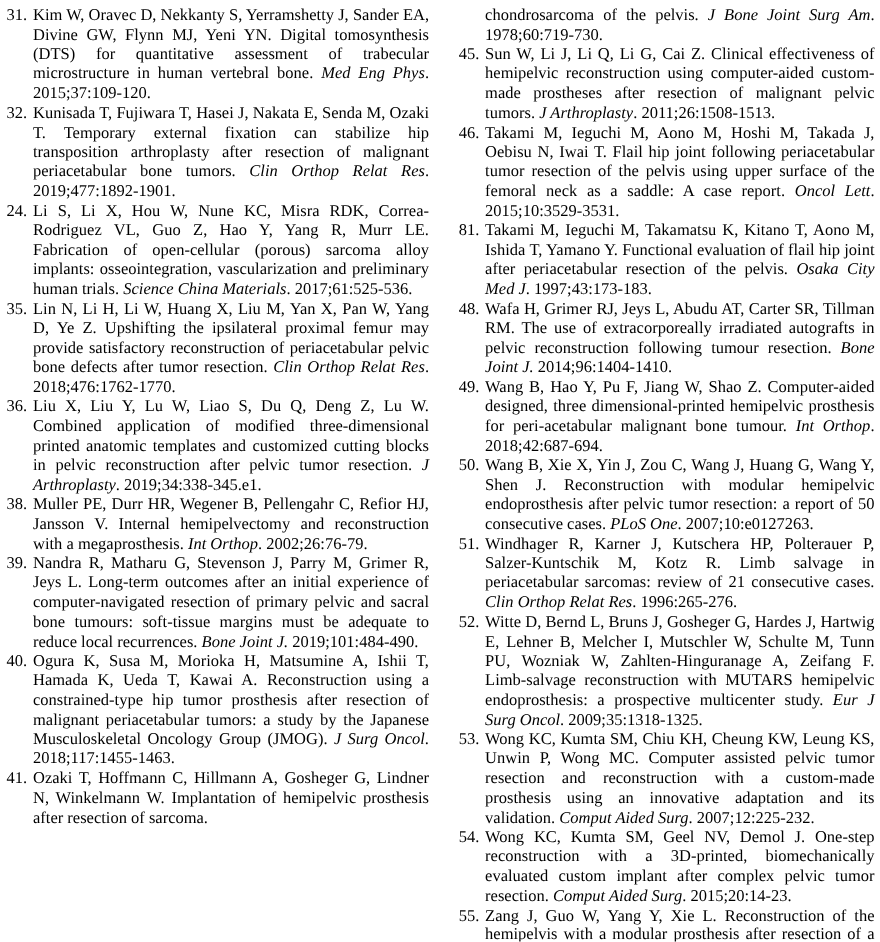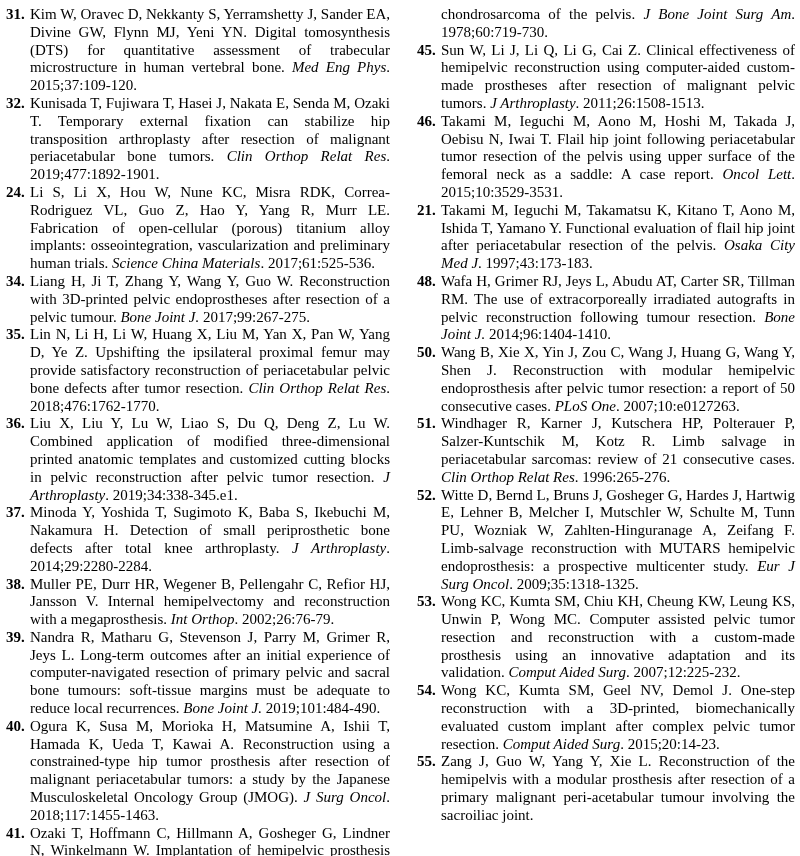--- a/index.html
+++ b/index.html
@@ -28,47 +28,45 @@
     text-align: justify;
     padding-left: 24px;
     text-indent: -24px;
     hyphens: auto;
     -webkit-hyphens: auto;
   }
   .refnum {
     display: inline-block;
     width: 24px;
     text-indent: 0;
-    font-weight: bold;
   }
   .reftext i { }
 </style>
 </head>
 <body>
 
 <div class="page">
   <div class="col col-left" id="col-left">
       <div class="ref"><span class="refnum">31.</span><span class="reftext"><span>Kim W, Oravec D, Nekkanty S, Yerramshetty J, Sander EA, Divine GW, Flynn MJ, Yeni YN. Digital tomosynthesis (DTS) for quantitative assessment of trabecular microstructure in human vertebral bone. </span><i>Med Eng Phys</i><span>. 2015;37:109-120.</span></span></div>
       <div class="ref"><span class="refnum">32.</span><span class="reftext"><span>Kunisada T, Fujiwara T, Hasei J, Nakata E, Senda M, Ozaki T. Temporary external fixation can stabilize hip transposition arthroplasty after resection of malignant periacetabular bone tumors. </span><i>Clin Orthop Relat Res</i><span>. 2019;477:1892-1901.</span></span></div>
-      <div class="ref"><span class="refnum">24.</span><span class="reftext"><span>Li S, Li X, Hou W, Nune KC, Misra RDK, Correa-Rodriguez VL, Guo Z, Hao Y, Yang R, Murr LE. Fabrication of open-cellular (porous) titanium alloy implants: osseointegration, vascularization and preliminary human trials. </span><i>Science China Materials</i><span>. 2017;61:525-536.</span></span></div>
-      <div class="ref"><span class="refnum">34.</span><span class="reftext"><span>Liang H, Ji T, Zhang Y, Wang Y, Guo W. Reconstruction with 3D-printed pelvic endoprostheses after resection of a pelvic tumour. </span><i>Bone Joint J.</i><span> 2017;99:267-275.</span></span></div>
+      <div class="ref"><span class="refnum">24.</span><span class="reftext"><span>Li S, Li X, Hou W, Nune KC, Misra RDK, Correa-Rodriguez VL, Guo Z, Hao Y, Yang R, Murr LE. Fabrication of open-cellular (porous) sarcoma alloy implants: osseointegration, vascularization and preliminary human trials. </span><i>Science China Materials</i><span>. 2017;61:525-536.</span></span></div>
       <div class="ref"><span class="refnum">35.</span><span class="reftext"><span>Lin N, Li H, Li W, Huang X, Liu M, Yan X, Pan W, Yang D, Ye Z. Upshifting the ipsilateral proximal femur may provide satisfactory reconstruction of periacetabular pelvic bone defects after tumor resection. </span><i>Clin Orthop Relat Res</i><span>. 2018;476:1762-1770.</span></span></div>
       <div class="ref"><span class="refnum">36.</span><span class="reftext"><span>Liu X, Liu Y, Lu W, Liao S, Du Q, Deng Z, Lu W. Combined application of modified three-dimensional printed anatomic templates and customized cutting blocks in pelvic reconstruction after pelvic tumor resection. </span><i>J Arthroplasty</i><span>. 2019;34:338-345.e1.</span></span></div>
-      <div class="ref"><span class="refnum">37.</span><span class="reftext"><span>Minoda Y, Yoshida T, Sugimoto K, Baba S, Ikebuchi M, Nakamura H. Detection of small periprosthetic bone defects after total knee arthroplasty. </span><i>J Arthroplasty</i><span>. 2014;29:2280-2284.</span></span></div>
       <div class="ref"><span class="refnum">38.</span><span class="reftext"><span>Muller PE, Durr HR, Wegener B, Pellengahr C, Refior HJ, Jansson V. Internal hemipelvectomy and reconstruction with a megaprosthesis. </span><i>Int Orthop</i><span>. 2002;26:76-79.</span></span></div>
       <div class="ref"><span class="refnum">39.</span><span class="reftext"><span>Nandra R, Matharu G, Stevenson J, Parry M, Grimer R, Jeys L. Long-term outcomes after an initial experience of computer-navigated resection of primary pelvic and sacral bone tumours: soft-tissue margins must be adequate to reduce local recurrences. </span><i>Bone Joint J.</i><span> 2019;101:484-490.</span></span></div>
       <div class="ref"><span class="refnum">40.</span><span class="reftext"><span>Ogura K, Susa M, Morioka H, Matsumine A, Ishii T, Hamada K, Ueda T, Kawai A. Reconstruction using a constrained-type hip tumor prosthesis after resection of malignant periacetabular tumors: a study by the Japanese Musculoskeletal Oncology Group (JMOG). </span><i>J Surg Oncol</i><span>. 2018;117:1455-1463.</span></span></div>
       <div class="ref"><span class="refnum">41.</span><span class="reftext"><span>Ozaki T, Hoffmann C, Hillmann A, Gosheger G, Lindner N, Winkelmann W. Implantation of hemipelvic prosthesis after resection of sarcoma. </span></span></div>
     </div>
   <div class="col col-right" id="col-right">
       <div class="ref"><span class="refnum"></span><span class="reftext"><span>chondrosarcoma of the pelvis. </span><i>J Bone Joint Surg Am</i><span>. 1978;60:719-730.</span></span></div>
       <div class="ref"><span class="refnum">45.</span><span class="reftext"><span>Sun W, Li J, Li Q, Li G, Cai Z. Clinical effectiveness of hemipelvic reconstruction using computer-aided custom-made prostheses after resection of malignant pelvic tumors. </span><i>J Arthroplasty</i><span>. 2011;26:1508-1513.</span></span></div>
       <div class="ref"><span class="refnum">46.</span><span class="reftext"><span>Takami M, Ieguchi M, Aono M, Hoshi M, Takada J, Oebisu N, Iwai T. Flail hip joint following periacetabular tumor resection of the pelvis using upper surface of the femoral neck as a saddle: A case report. </span><i>Oncol Lett</i><span>. 2015;10:3529-3531.</span></span></div>
-      <div class="ref"><span class="refnum">21.</span><span class="reftext"><span>Takami M, Ieguchi M, Takamatsu K, Kitano T, Aono M, Ishida T, Yamano Y. Functional evaluation of flail hip joint after periacetabular resection of the pelvis. </span><i>Osaka City Med J</i><span>. 1997;43:173-183.</span></span></div>
+      <div class="ref"><span class="refnum">81.</span><span class="reftext"><span>Takami M, Ieguchi M, Takamatsu K, Kitano T, Aono M, Ishida T, Yamano Y. Functional evaluation of flail hip joint after periacetabular resection of the pelvis. </span><i>Osaka City Med J</i><span>. 1997;43:173-183.</span></span></div>
       <div class="ref"><span class="refnum">48.</span><span class="reftext"><span>Wafa H, Grimer RJ, Jeys L, Abudu AT, Carter SR, Tillman RM. The use of extracorporeally irradiated autografts in pelvic reconstruction following tumour resection. </span><i>Bone Joint J.</i><span> 2014;96:1404-1410.</span></span></div>
+      <div class="ref"><span class="refnum">49.</span><span class="reftext"><span>Wang B, Hao Y, Pu F, Jiang W, Shao Z. Computer-aided designed, three dimensional-printed hemipelvic prosthesis for peri-acetabular malignant bone tumour. </span><i>Int Orthop</i><span>. 2018;42:687-694.</span></span></div>
       <div class="ref"><span class="refnum">50.</span><span class="reftext"><span>Wang B, Xie X, Yin J, Zou C, Wang J, Huang G, Wang Y, Shen J. Reconstruction with modular hemipelvic endoprosthesis after pelvic tumor resection: a report of 50 consecutive cases. </span><i>PLoS One</i><span>. 2007;10:e0127263.</span></span></div>
       <div class="ref"><span class="refnum">51.</span><span class="reftext"><span>Windhager R, Karner J, Kutschera HP, Polterauer P, Salzer-Kuntschik M, Kotz R. Limb salvage in periacetabular sarcomas: review of 21 consecutive cases. </span><i>Clin Orthop Relat Res</i><span>. 1996:265-276.</span></span></div>
       <div class="ref"><span class="refnum">52.</span><span class="reftext"><span>Witte D, Bernd L, Bruns J, Gosheger G, Hardes J, Hartwig E, Lehner B, Melcher I, Mutschler W, Schulte M, Tunn PU, Wozniak W, Zahlten-Hinguranage A, Zeifang F. Limb-salvage reconstruction with MUTARS hemipelvic endoprosthesis: a prospective multicenter study. </span><i>Eur J Surg Oncol</i><span>. 2009;35:1318-1325.</span></span></div>
       <div class="ref"><span class="refnum">53.</span><span class="reftext"><span>Wong KC, Kumta SM, Chiu KH, Cheung KW, Leung KS, Unwin P, Wong MC. Computer assisted pelvic tumor resection and reconstruction with a custom-made prosthesis using an innovative adaptation and its validation. </span><i>Comput Aided Surg</i><span>. 2007;12:225-232.</span></span></div>
       <div class="ref"><span class="refnum">54.</span><span class="reftext"><span>Wong KC, Kumta SM, Geel NV, Demol J. One-step reconstruction with a 3D-printed, biomechanically evaluated custom implant after complex pelvic tumor resection. </span><i>Comput Aided Surg</i><span>. 2015;20:14-23.</span></span></div>
       <div class="ref"><span class="refnum">55.</span><span class="reftext"><span>Zang J, Guo W, Yang Y, Xie L. Reconstruction of the hemipelvis with a modular prosthesis after resection of a primary malignant peri-acetabular tumour involving the sacroiliac joint. </span></span></div>
     </div>
 </div>
 
 </body></html>

